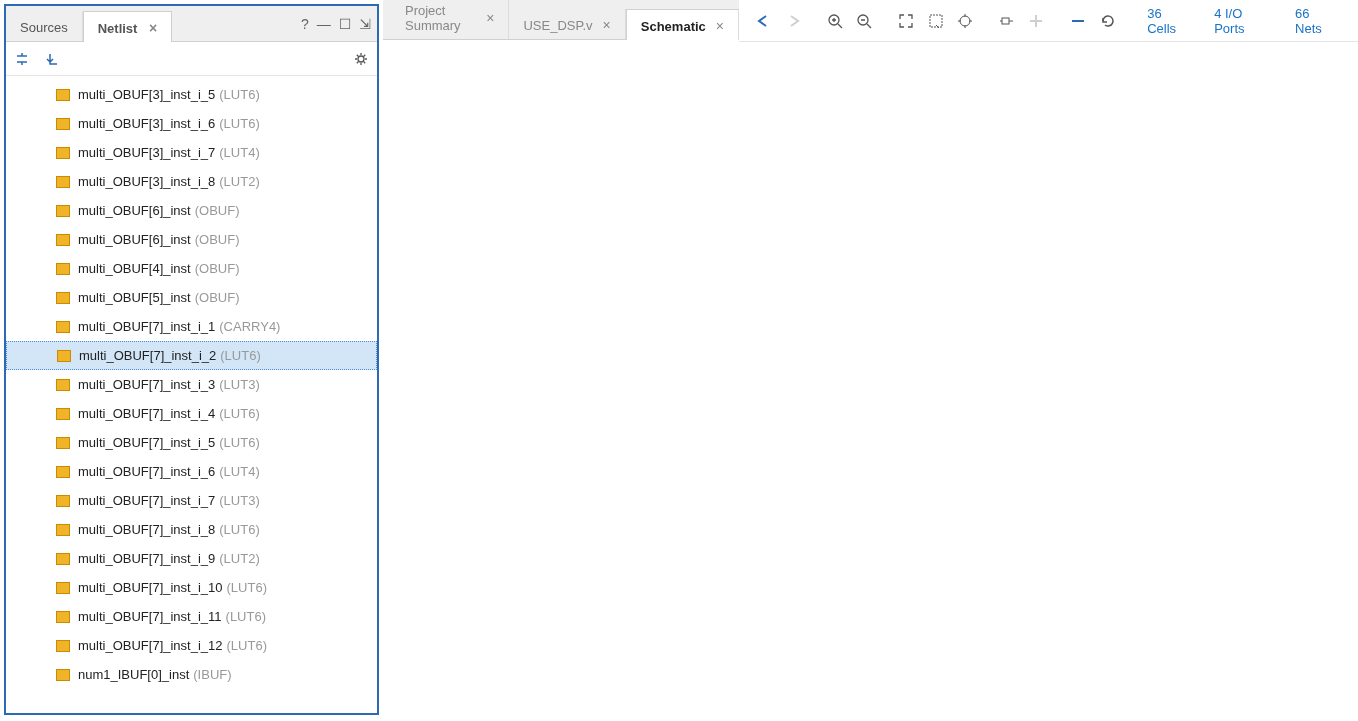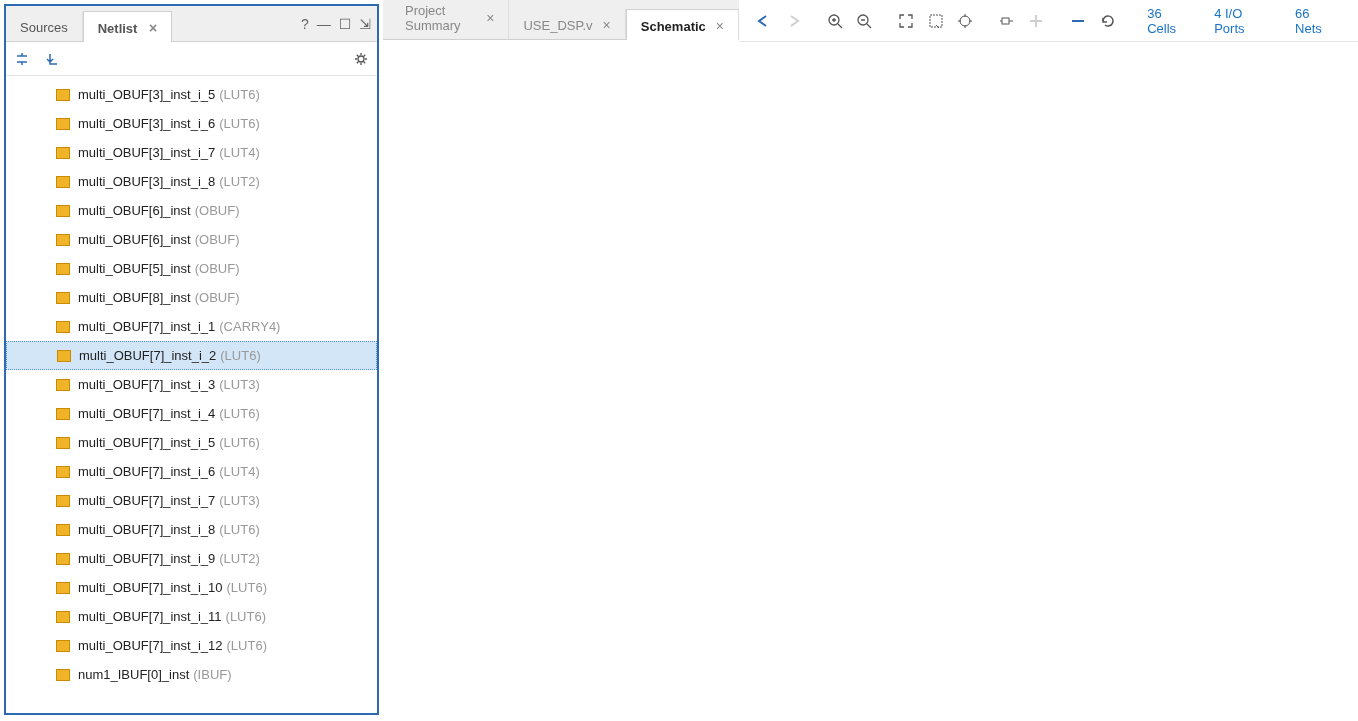--- a/index.html
+++ b/index.html
@@ -112,26 +112,26 @@
         <span class="tree-label">multi_OBUF[6]_inst</span>
         <span class="tree-type"> (OBUF)</span>
       </div>
       <div class="tree-row">
         <div class="tree-icon"></div>
         <span class="tree-label">multi_OBUF[6]_inst</span>
         <span class="tree-type"> (OBUF)</span>
       </div>
       <div class="tree-row">
         <div class="tree-icon"></div>
+        <span class="tree-label">multi_OBUF[4]_inst</span>
+        <span class="tree-type"> (OBUF)</span>
+      </div>
+      <div class="tree-row">
+        <div class="tree-icon"></div>
         <span class="tree-label">multi_OBUF[5]_inst</span>
-        <span class="tree-type"> (OBUF)</span>
-      </div>
-      <div class="tree-row">
-        <div class="tree-icon"></div>
-        <span class="tree-label">multi_OBUF[8]_inst</span>
         <span class="tree-type"> (OBUF)</span>
       </div>
       <div class="tree-row">
         <div class="tree-icon"></div>
         <span class="tree-label">multi_OBUF[7]_inst_i_1</span>
         <span class="tree-type"> (CARRY4)</span>
       </div>
       <div class="tree-row selected">
         <div class="tree-icon"></div>
         <span class="tree-label">multi_OBUF[7]_inst_i_2</span>

